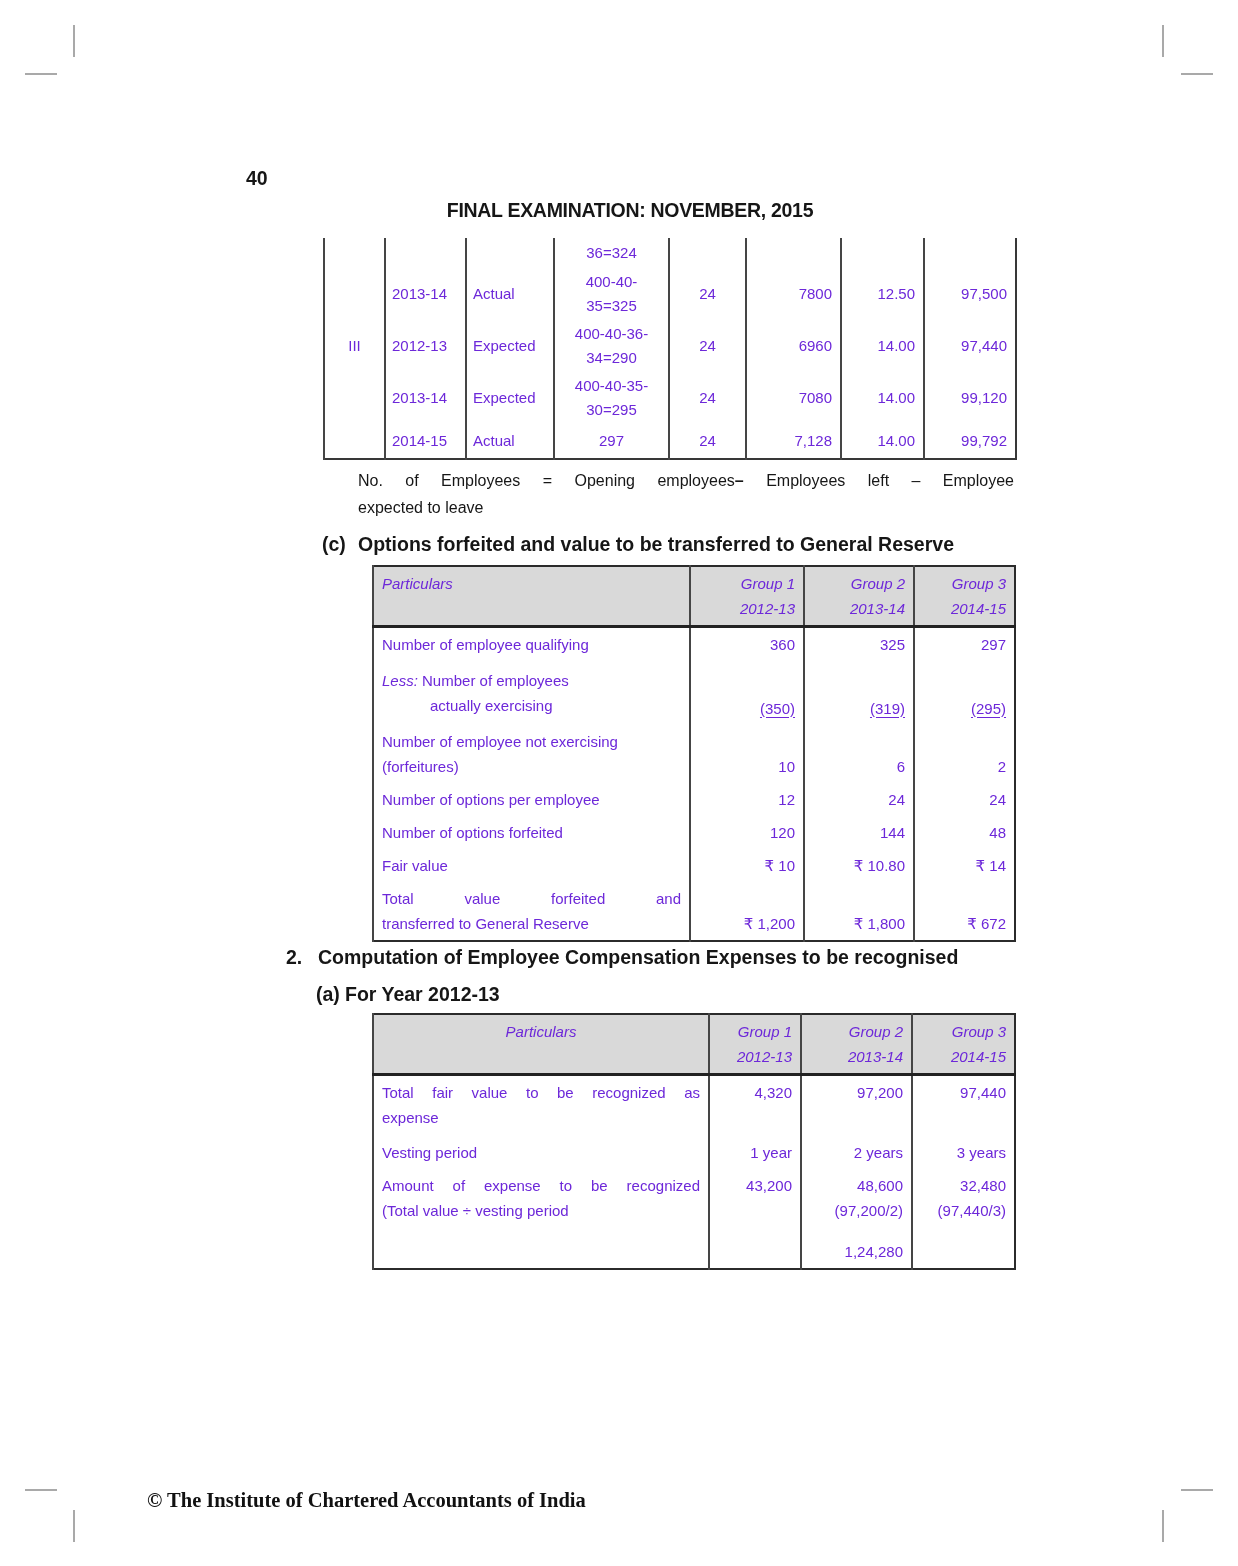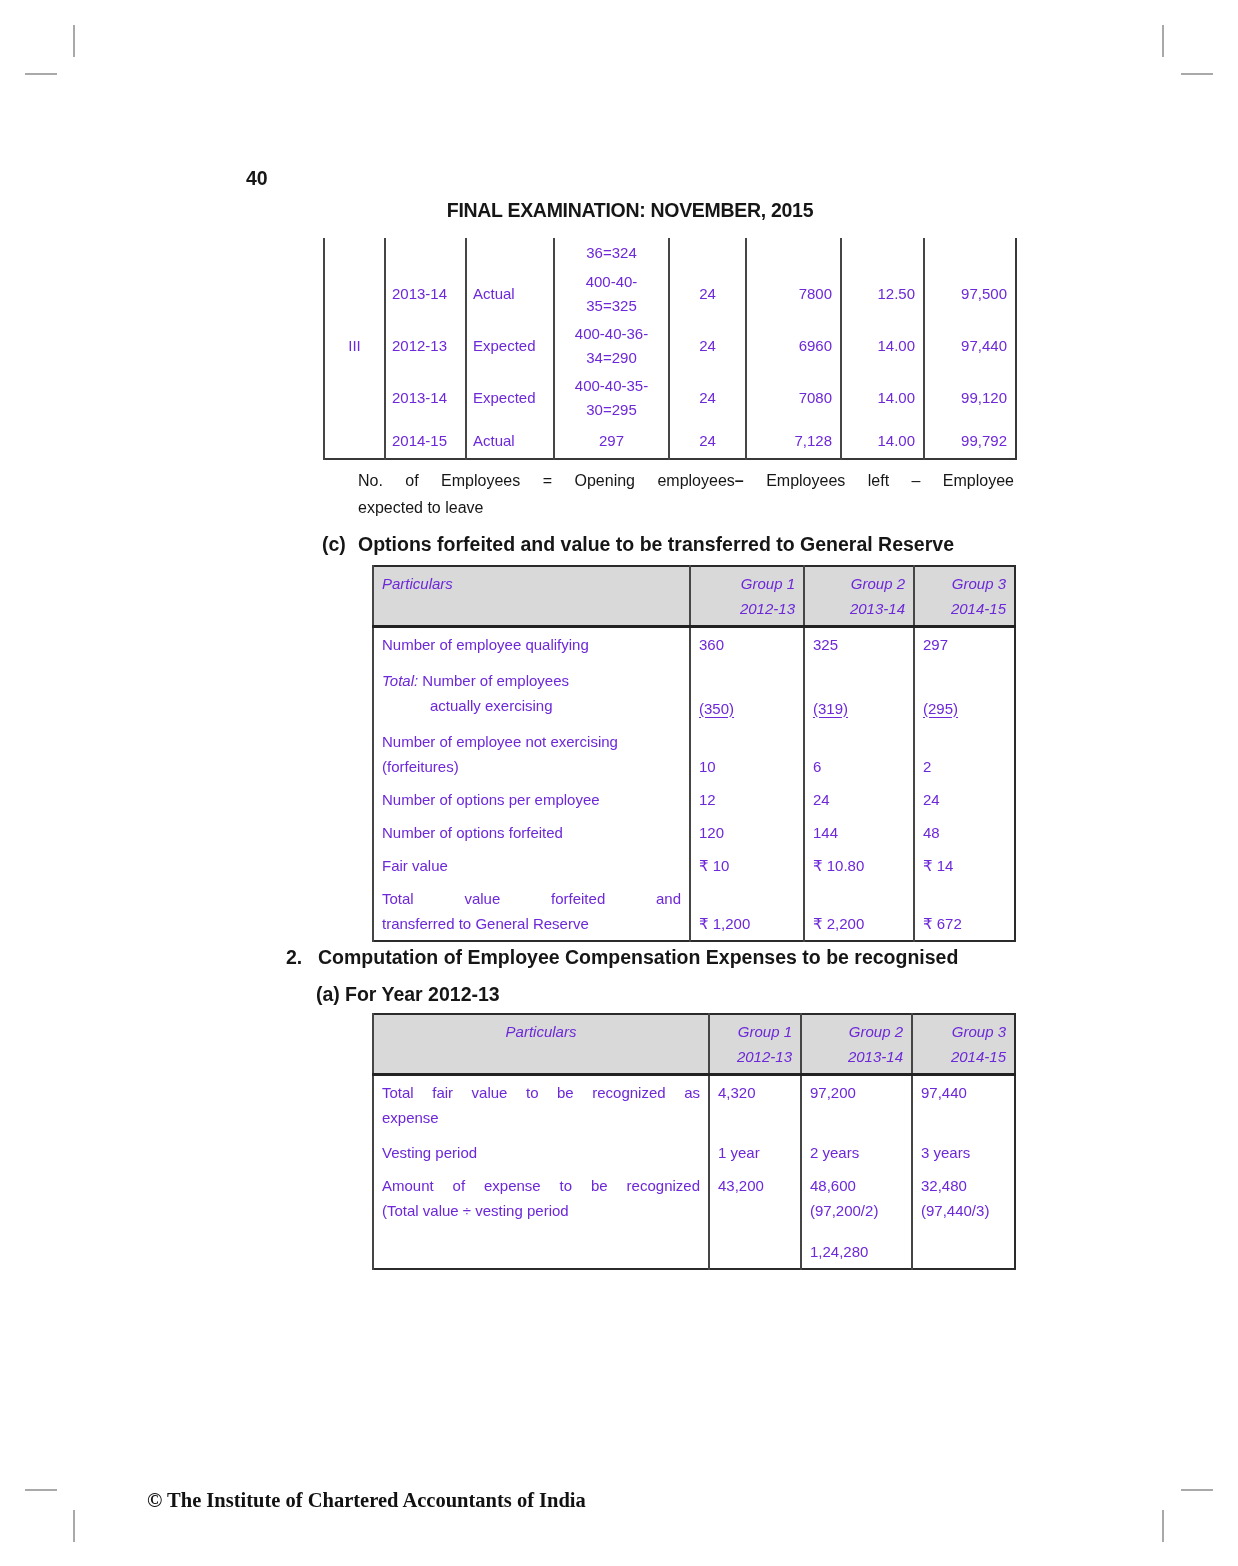--- a/index.html
+++ b/index.html
@@ -27,21 +27,21 @@
 
   
   .dt { position:absolute; width:642px; border:2.5px solid #2b2b2b;padding-left:38px; }
   .dt th, .dt td { border-left:2px solid #454545; padding:4px 8px; line-height:25px; }
   .dt thead th { background:#d9d9d9; font-style:italic; font-weight:400;
                  border-bottom:3px solid #222222; vertical-align:top; }
   .tc { left:372px; top:565px; }
   .ta { left:372px; top:1013px; }
 
   .lbl { text-align:left; vertical-align:top; }
-  .num { vertical-align:top;margin-left:44px; }
+  .num { text-align:right; vertical-align:top;margin-left:44px; }
   .vb  { vertical-align:bottom; padding-bottom:6px; }
   .ul  { text-decoration:underline; text-underline-offset:3px; }
   .pre { white-space:pre-line; }
   .jline { text-align:justify; text-align-last:justify; }
   .ind48 { padding-left:48px; }
   .hright { text-align:right; }
   .hcenter { text-align:center; }
 
   
   .note { position:absolute; left:358px; top:467px; width:656px; font-size:16px; line-height:27px; }
@@ -169,21 +169,21 @@
     </thead>
     <tbody>
       <tr style="height:37px">
         <td class="lbl">Number of employee qualifying</td>
         <td class="num">360</td>
         <td class="num">325</td>
         <td class="num">297</td>
       </tr>
       <tr style="height:61px">
         <td class="lbl">
-          <div><i>Total:</i><span> Number of employees</span></div>
+          <div><i>Less:</i><span> Number of employees</span></div>
           <div class="ind48">actually exercising</div>
         </td>
         <td class="num vb ul">(350)</td>
         <td class="num vb ul">(319)</td>
         <td class="num vb ul">(295)</td>
       </tr>
       <tr style="height:57px">
         <td class="lbl pre">Number of employee not exercising
 (forfeitures)</td>
         <td class="num vb">10</td>
@@ -207,21 +207,21 @@
         <td class="num">₹ 10</td>
         <td class="num">₹ 10.80</td>
         <td class="num">₹ 14</td>
       </tr>
       <tr style="height:53px">
         <td class="lbl">
           <div class="jline">Total value forfeited and</div>
           <div>transferred to General Reserve</div>
         </td>
         <td class="num vb">₹ 1,200</td>
-        <td class="num vb">₹ 2,200</td>
+        <td class="num vb">₹ 1,800</td>
         <td class="num vb">₹ 672</td>
       </tr>
     </tbody>
   </table>
 
   <div class="sec" style="left:286px;top:946px">
     <span class="lab" style="width:32px">2.</span>
     <span class="tit">Computation of Employee Compensation Expenses to be recognised</span>
   </div>
 

